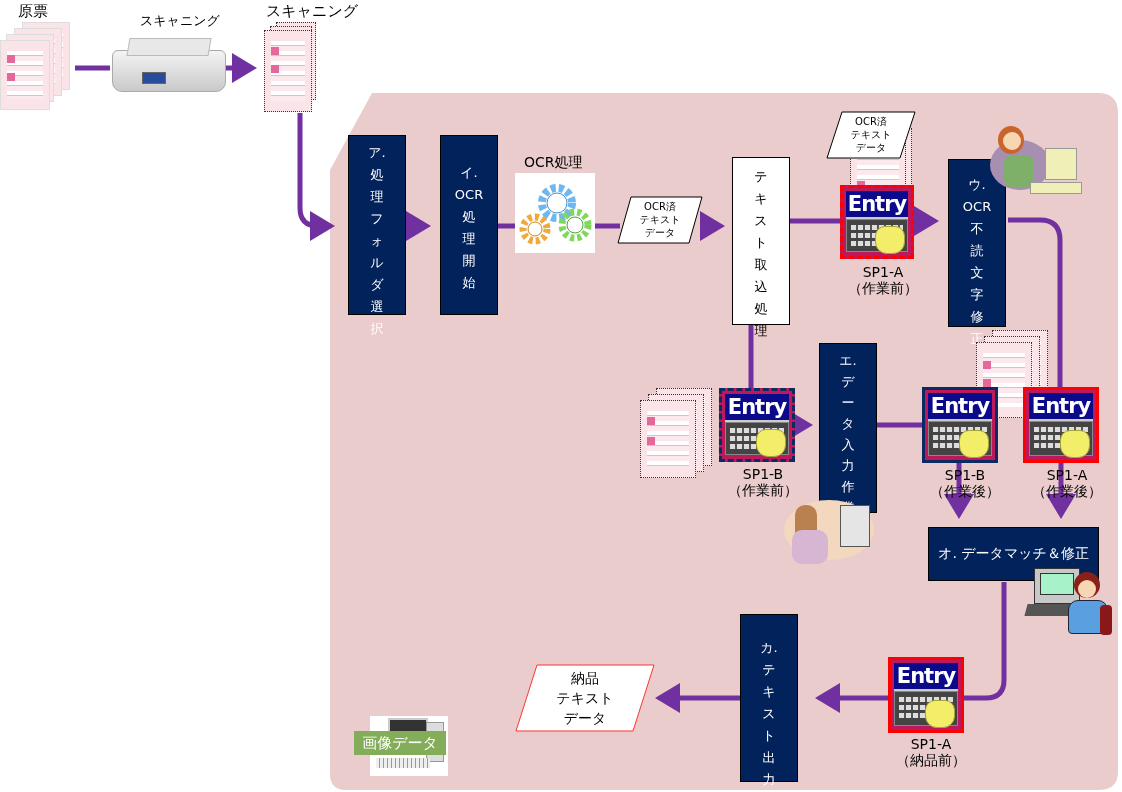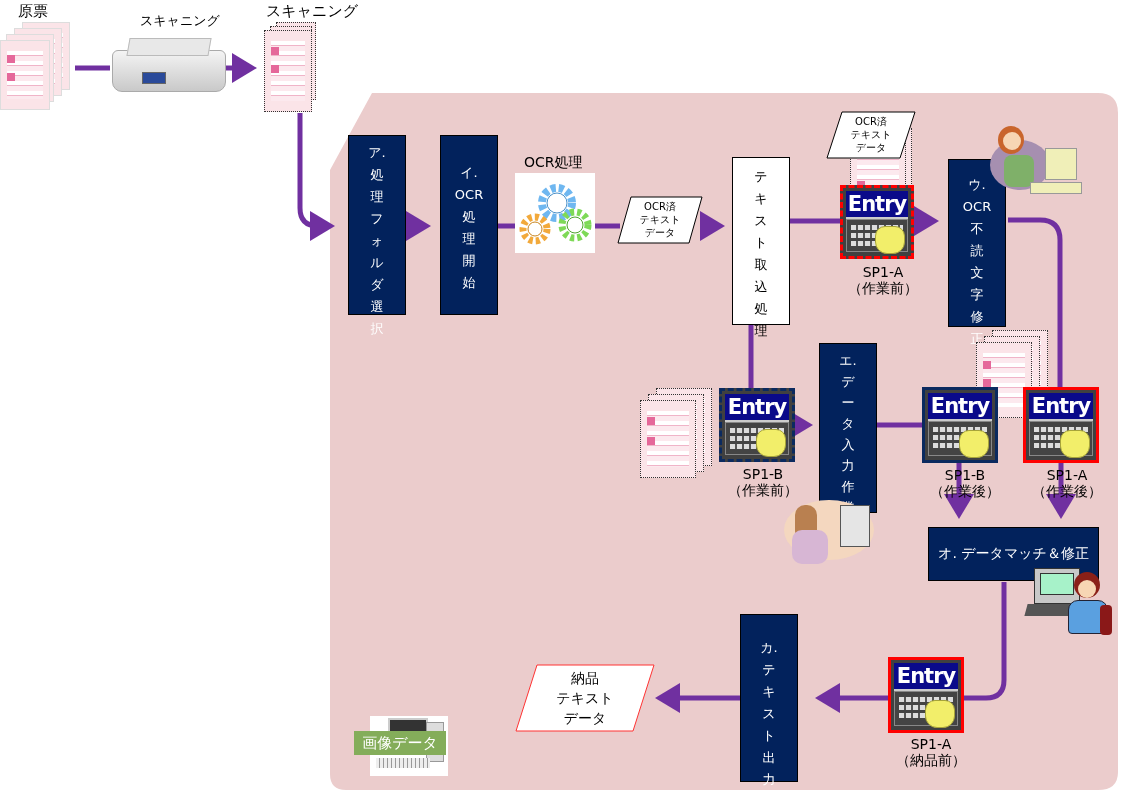--- a/index.html
+++ b/index.html
@@ -9,21 +9,21 @@
   #panel { position:absolute; left:0; top:0; width:1122px; height:792px; }
   .label { position:absolute; font-size:14px; text-align:center; white-space:nowrap; }
   .small { font-size:12px; }
   .vbox { position:absolute; background:#02225c; color:#fff; border:1px solid #000;
           font-size:13px; display:flex; flex-direction:column; align-items:center;
           padding-top:6px; box-sizing:border-box; line-height:22px; }
   .vbox.white { background:#fff; color:#000; }
   .vbox span { display:block; text-align:center; }
   .hbox { position:absolute; background:#02225c; color:#fff; border:1px solid #000;
           font-size:14px; display:flex; align-items:center; justify-content:center; box-sizing:border-box; }
-  .entry { position:absolute; width:72px; height:72px; box-sizing:border-box; background:#404040; }
+  .entry { position:absolute; width:72px; height:72px; box-sizing:border-box; background:#be185d; }
   .entry .etop { position:absolute; left:3px; top:3px; right:3px; height:26px; background:#0a0a8a;
                  color:#fff; font-weight:bold; font-size:21px; font-family:"DejaVu Sans",sans-serif;
                  display:flex; align-items:center; justify-content:center; letter-spacing:-1px;
                  border-bottom:2px solid #ccc; }
   .entry .ekb { position:absolute; left:3px; top:31px; right:3px; bottom:4px; background:#444;
                 border:1px solid #888; }
   .entry .ekb i { position:absolute; left:4px; right:4px; height:5px; background:repeating-linear-gradient(90deg,#ddd 0 5px,#555 5px 7px); }
   .entry .hand { position:absolute; right:6px; bottom:2px; width:28px; height:26px; background:#f2ee6a;
                  border-radius:10px 10px 12px 12px; border:1px solid #a7a43a; }
   .b-red { border:3px solid #ff0000; }

